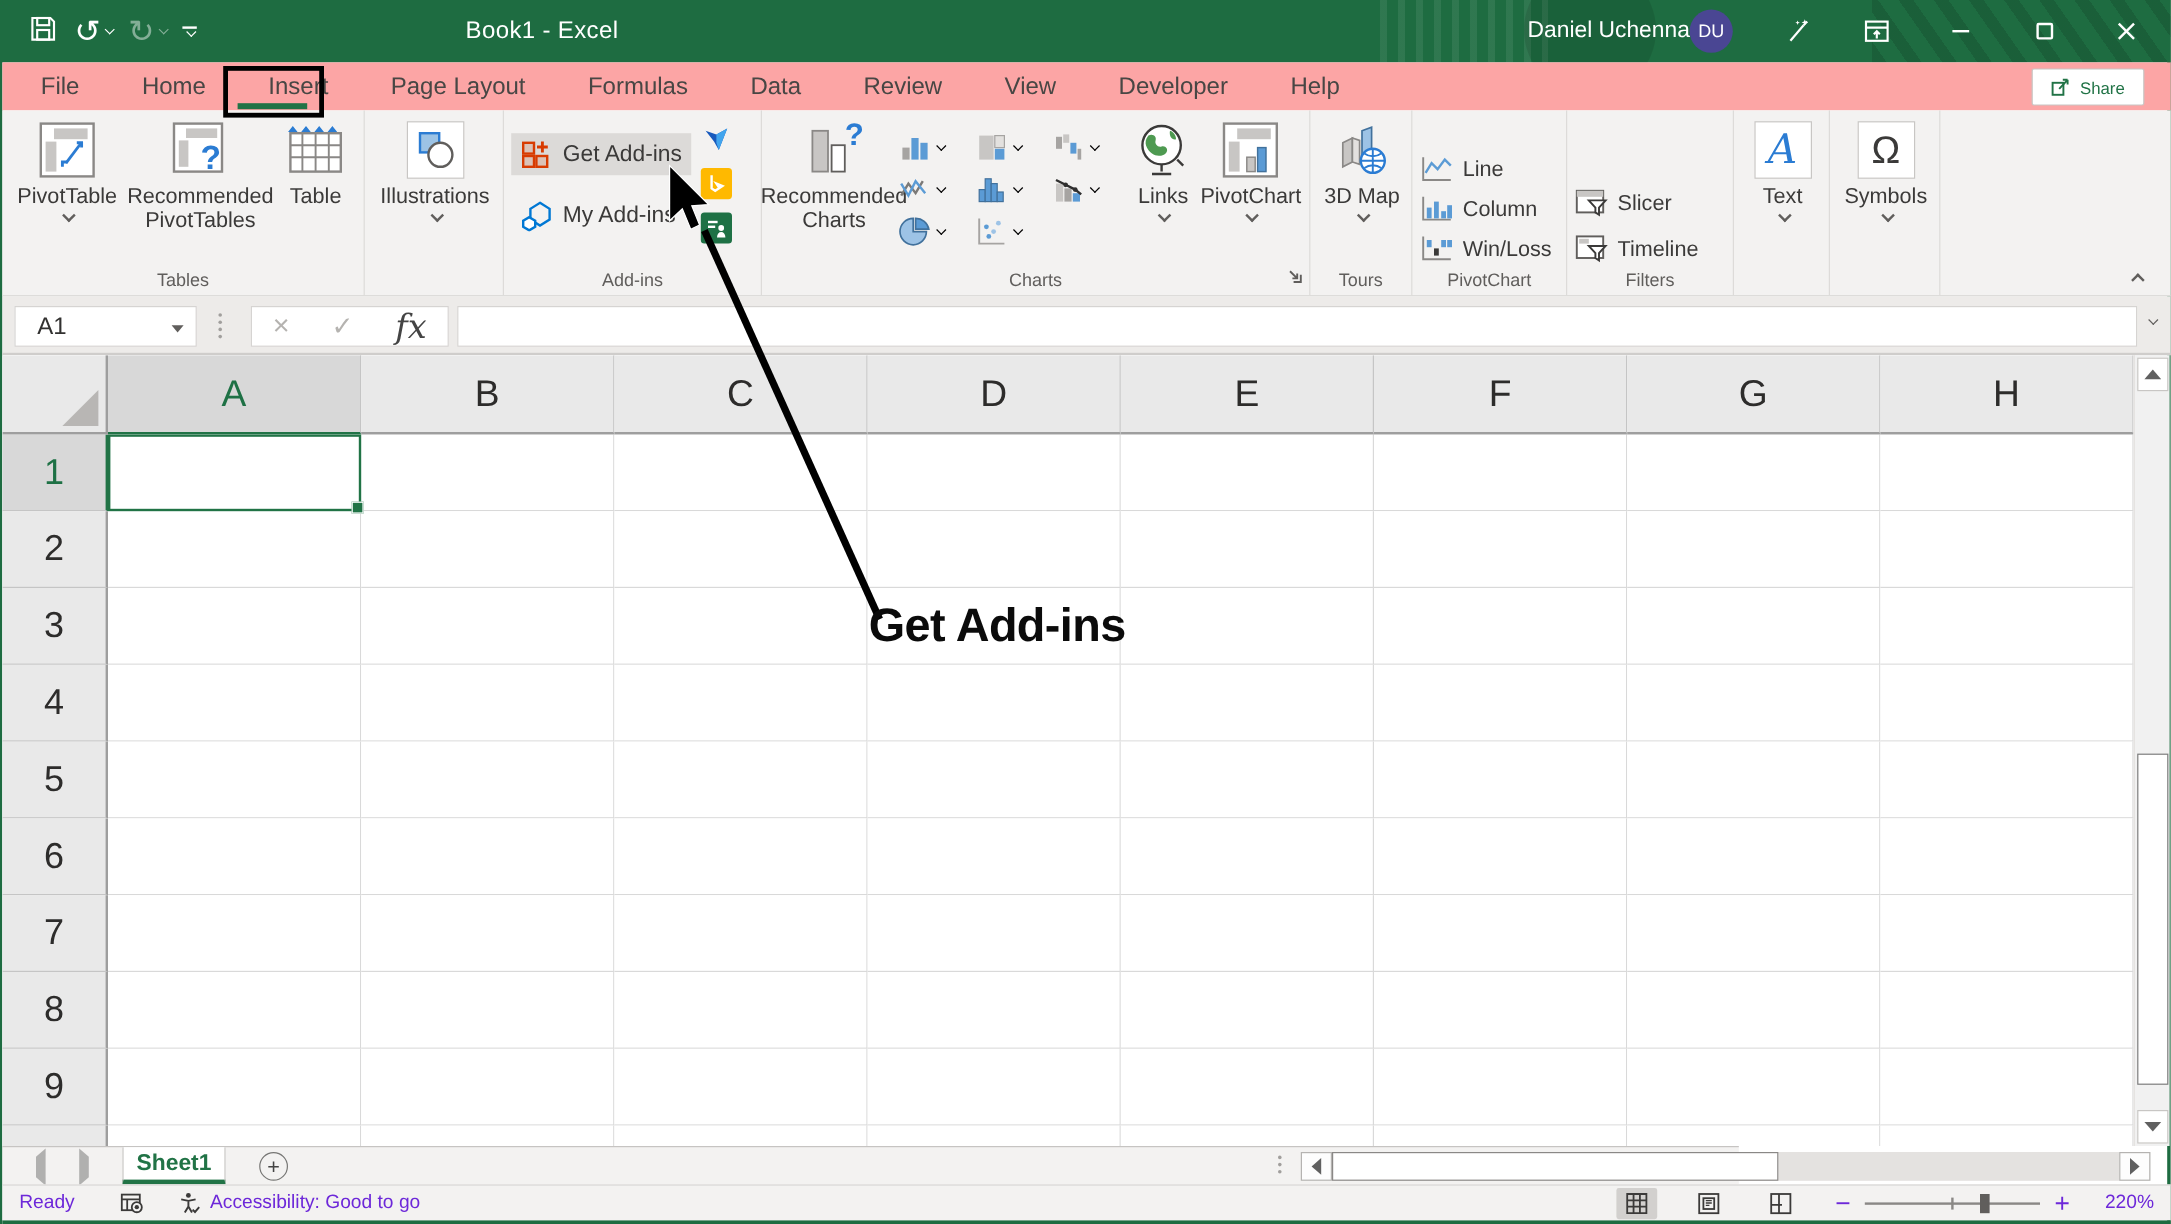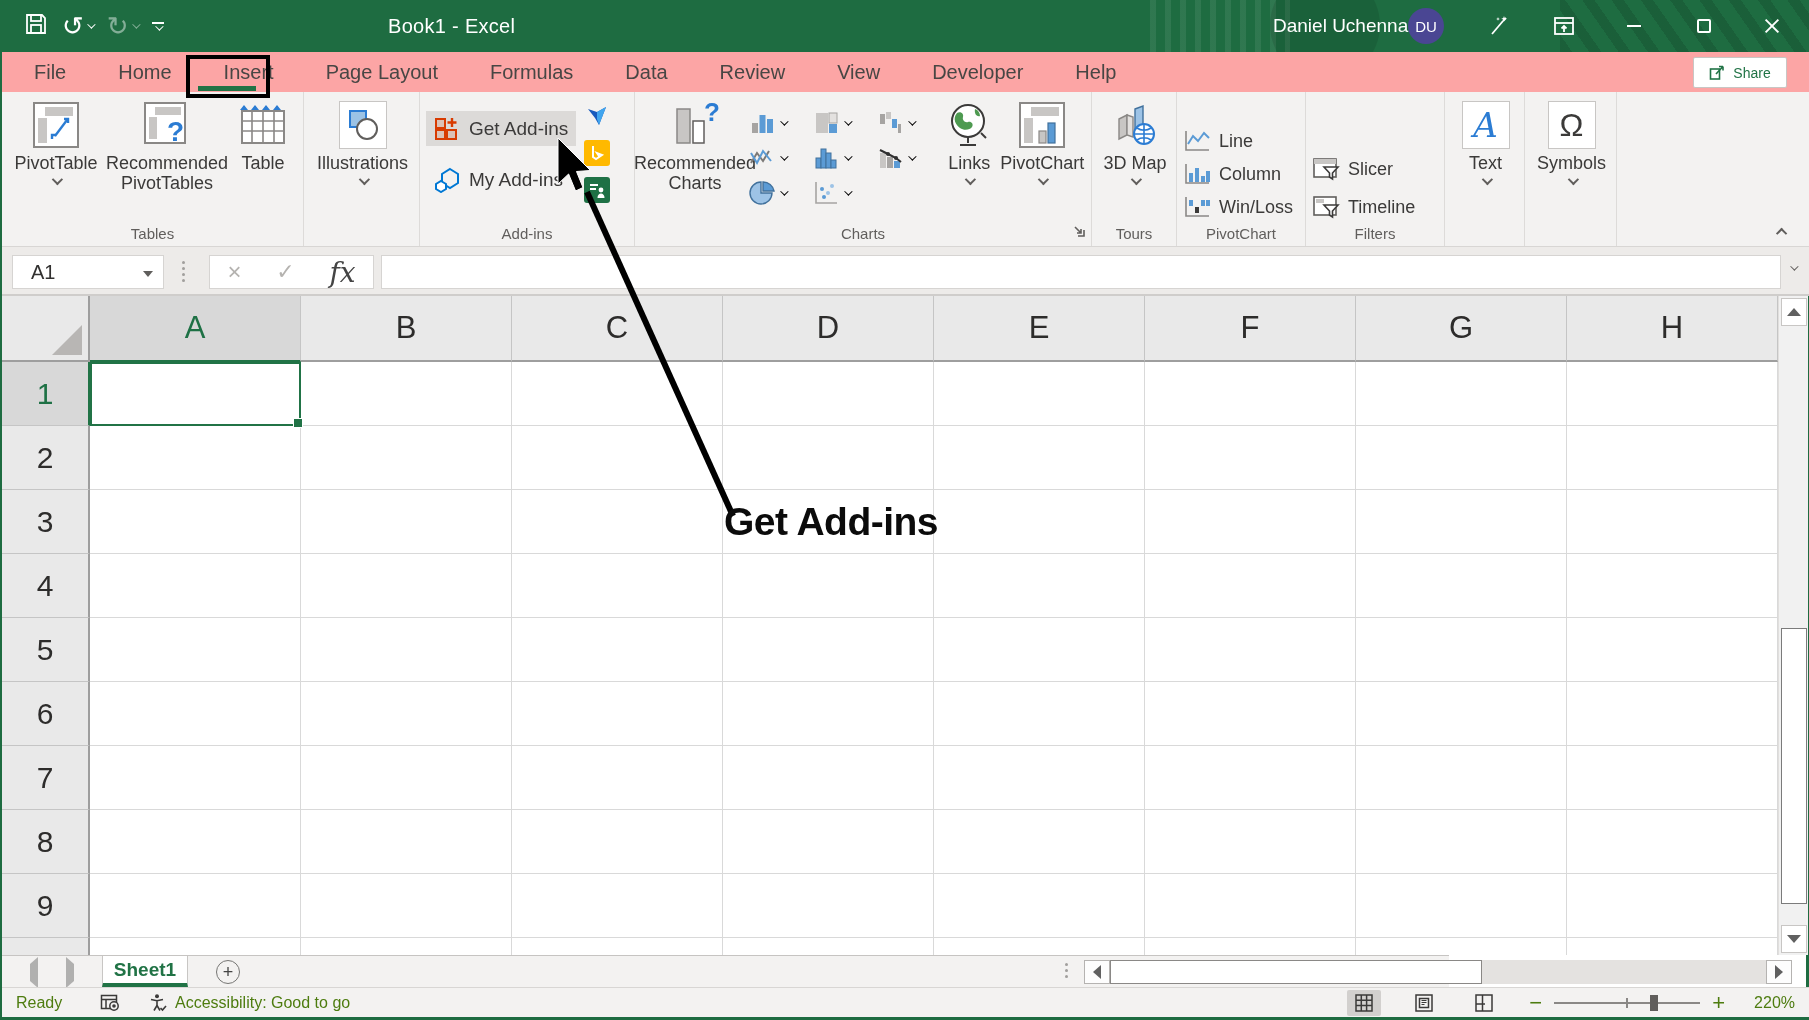--- a/index.html
+++ b/index.html
@@ -110,21 +110,21 @@
   .addsheet { position:absolute; left:214px; top:4px; width:24px; height:24px; border:1.5px solid #767674; border-radius:50%;
               display:flex; align-items:center; justify-content:center; color:#444; font-size:18px; }
   .hdots { position:absolute; left:1063px; top:7px; display:flex; flex-direction:column; gap:3px; }
   .hdots i { width:3px; height:3px; border-radius:50%; background:#a19f9d; }
   .hs-btn { position:absolute; top:4px; width:26px; height:24px; background:#fdfdfd; border:1px solid #b5b3b1; display:flex; align-items:center; justify-content:center; }
   .hs-track { position:absolute; left:1082px; top:4px; width:708px; height:24px; background:#e4e2e0; }
   .hs-thumb { position:absolute; left:1108px; top:4px; width:372px; height:24px; background:#fff; border:1px solid #8a8886; }
 
   
   .statusbar { position:absolute; left:0; top:987px; width:1807px; height:30px; background:#f3f2f1; border-top:1px solid #d8d6d4;
-               display:flex; align-items:center; font-size:16px; color:#4d7c0f; }
+               display:flex; align-items:center; font-size:16px; color:#6d28d9; }
   .sb-item { display:flex; align-items:center; gap:7px; }
   .viewbtn { width:34px; height:26px; display:flex; align-items:center; justify-content:center; border-radius:2px; }
   .viewbtn.sel { background:#d2d0ce; }
   .zoom-track { position:relative; width:146px; height:2px; background:#8a8886; }
   .zoom-tick { position:absolute; left:72px; top:-4px; width:2px; height:10px; background:#8a8886; }
   .zoom-handle { position:absolute; left:96px; top:-7px; width:8px; height:16px; background:#605e5c; }
   .bottom-border { position:absolute; left:0; top:1017px; width:1807px; height:3px; background:var(--titlebar,#1e6c41); }
 
   
   .overlay { position:absolute; left:0; top:0; width:1809px; height:1020px; pointer-events:none; z-index:50; }

